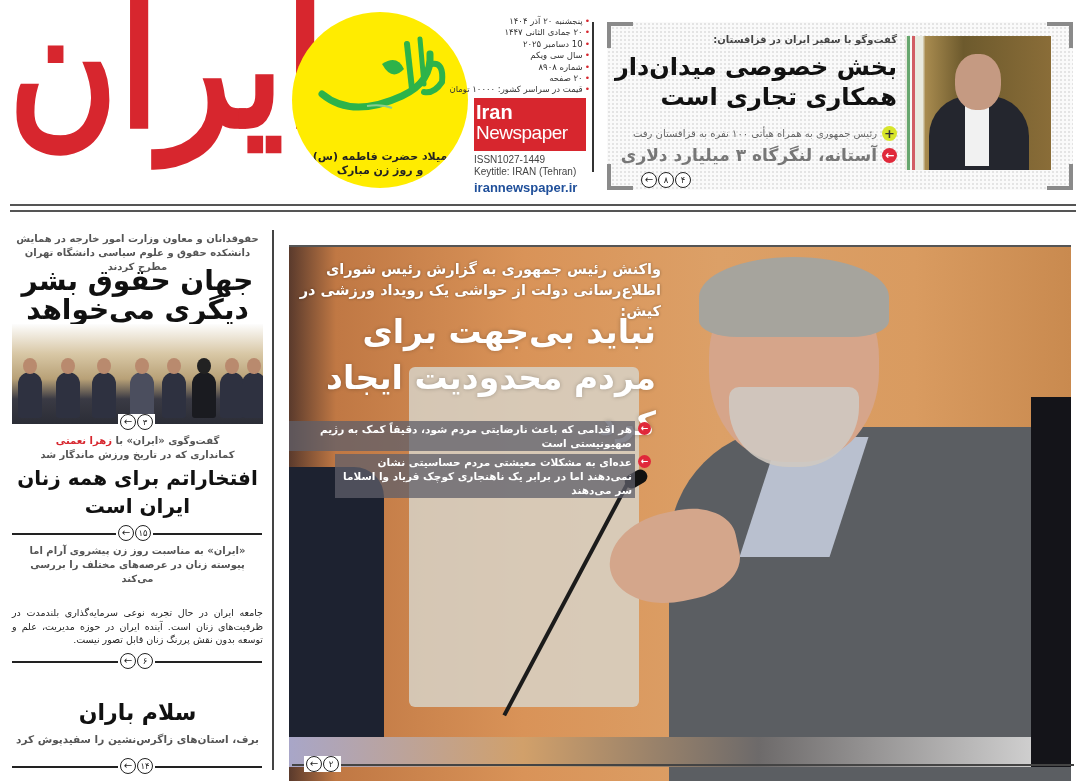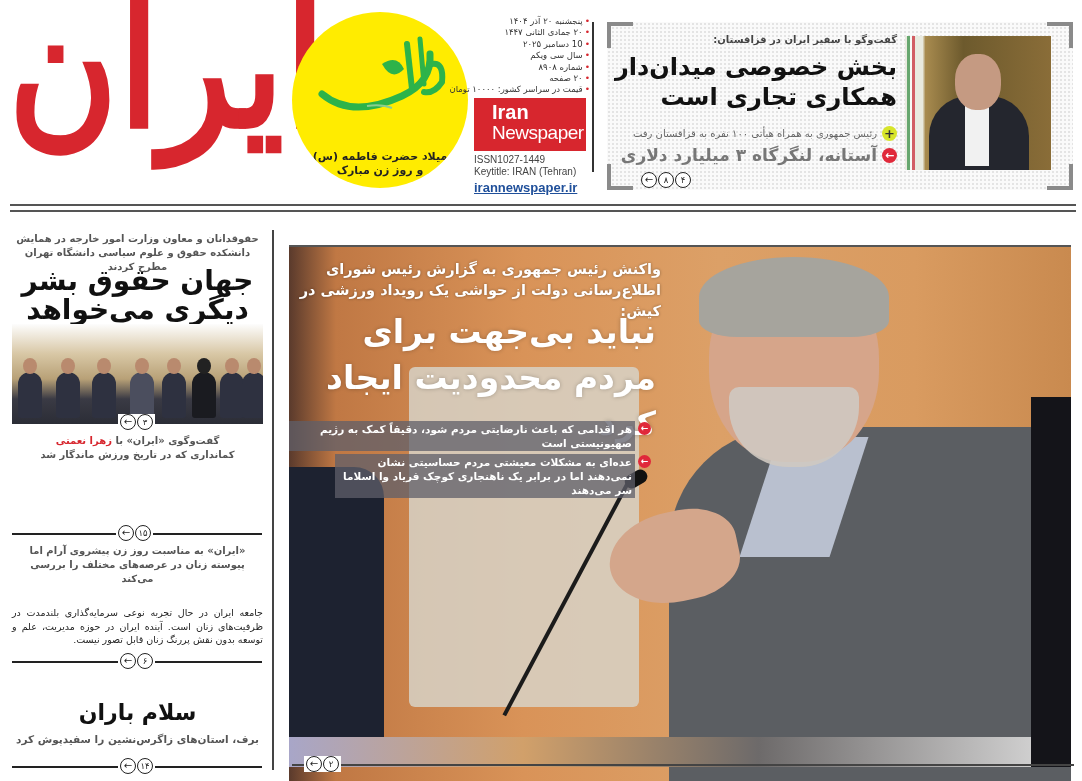--- a/index.html
+++ b/index.html
@@ -20,25 +20,25 @@
     font-size: 11px; font-weight:bold; color:#222; direction: rtl; }
   .badge-line1 { top: 138px; }
   .badge-line2 { top: 152px; }
 
   .info-col { left: 472px; top: 16px; width: 122px; height: 174px; }
   .info-list { position:absolute; right:4px; top:0; width:120px; direction: rtl; }
   .info-item { font-size: 8.5px; line-height: 11.4px; color:#333; white-space: nowrap; }
   .info-item .dot { color:#d7262e; font-size:9px; margin-left:2px; }
   .info-vline { position:absolute; right:0; top:6px; width:2px; height:150px; background:#333; }
   .brand-box { position:absolute; left:2px; top:82px; width:112px; height:53px; background:#d7262e;
-    color:#fff; padding: 4px 18px; }
+    color:#fff; padding: 4px 2px; }
   .brand-iran { font-family:"Liberation Sans", sans-serif; font-weight:bold; font-size: 20px; line-height: 20px; }
   .brand-news { font-family:"Liberation Sans", sans-serif; font-size: 19px; line-height: 22px; letter-spacing:-0.5px; }
   .issn { position:absolute; left:2px; top:138px; font-family:"Liberation Sans", sans-serif; font-size: 10px; color:#444; line-height: 12px; }
-  .site { position:absolute; left:2px; top:164px; font-family:"Liberation Sans", sans-serif; font-weight:bold; font-size: 13px; color:#1f4f9a;text-decoration:underline; }
+  .site { position:absolute; left:2px; top:164px; font-family:"Liberation Sans", sans-serif; font-weight:bold; font-size: 13px; color:#1f4f9a; }
 
   
   .feat { left: 607px; top: 22px; width: 466px; height: 168px;
     background-color:#fafafa;
     background-image: radial-gradient(#e4e4e4 0.8px, transparent 0.9px);
     background-size: 4px 4px; }
   .corner { position:absolute; width: 26px; height: 26px; border-color:#8a8a8a; border-style: solid; }
   .c-tl { left:0; top:0; border-width: 4px 0 0 4px; }
   .c-tr { right:0; top:0; border-width: 4px 4px 0 0; }
   .c-bl { left:0; bottom:0; border-width: 0 0 4px 4px; }
@@ -214,20 +214,21 @@
   <div class="lc-pages" style="left:108px;top:186px;">
     <div class="pg pg-arrow">←</div>
     <div class="pg">۳</div>
   </div>
 
   <div class="lc-kicker" style="top:206px;">
     <span>گفت‌وگوی «ایران» با</span>
     <span class="red-name">زهرا نعمتی</span>
   </div>
   <div class="lc-kicker" style="top:220px;">کمانداری که در تاریخ ورزش ماندگار شد</div>
+  <div class="lc-title" style="top:236px;font-size:20px;line-height:28px;">افتخاراتم برای همه زنان ایران است</div>
   <div class="lc-rule" style="top:305px;"></div>
   <div class="lc-pages" style="left:106px;top:297px;">
     <div class="pg pg-arrow">←</div>
     <div class="pg">۱۵</div>
   </div>
 
   <div class="lc-kicker" style="top:316px;width:235px;left:10px;">«ایران» به مناسبت روز زن پیشروی آرام اما پیوسته زنان در عرصه‌های مختلف را بررسی می‌کند</div>
   <div class="lc-body" style="top:378px;">جامعه ایران در حال تجربه نوعی سرمایه‌گذاری بلندمدت در ظرفیت‌های زنان است. آینده ایران در حوزه مدیریت، علم و توسعه بدون نقش پررنگ زنان قابل تصور نیست.</div>
   <div class="lc-rule" style="top:433px;"></div>
   <div class="lc-pages" style="left:108px;top:425px;">

